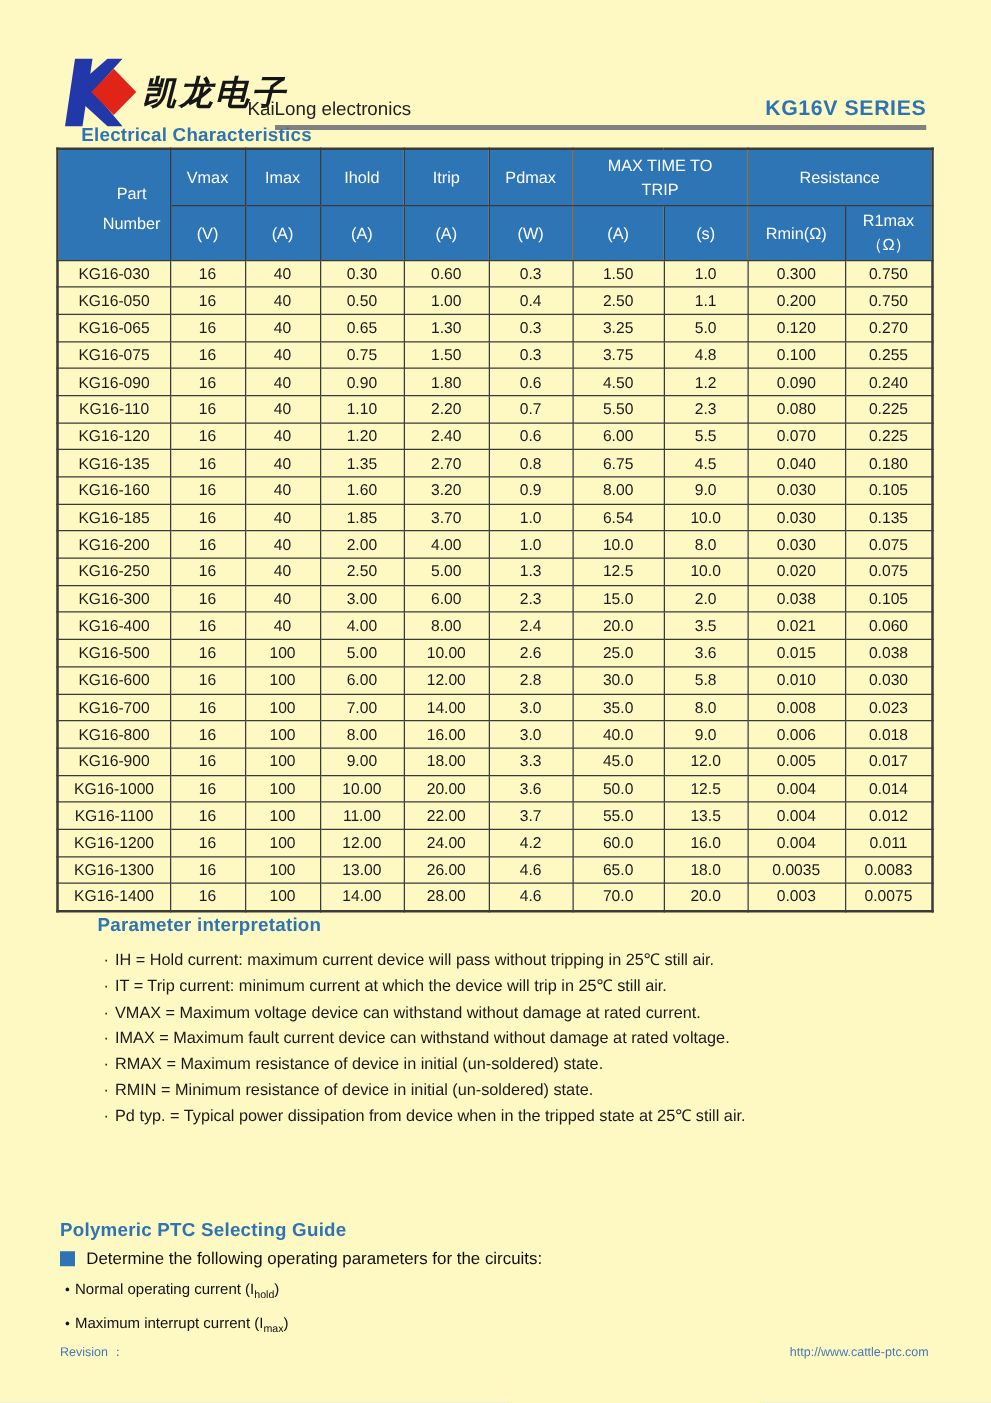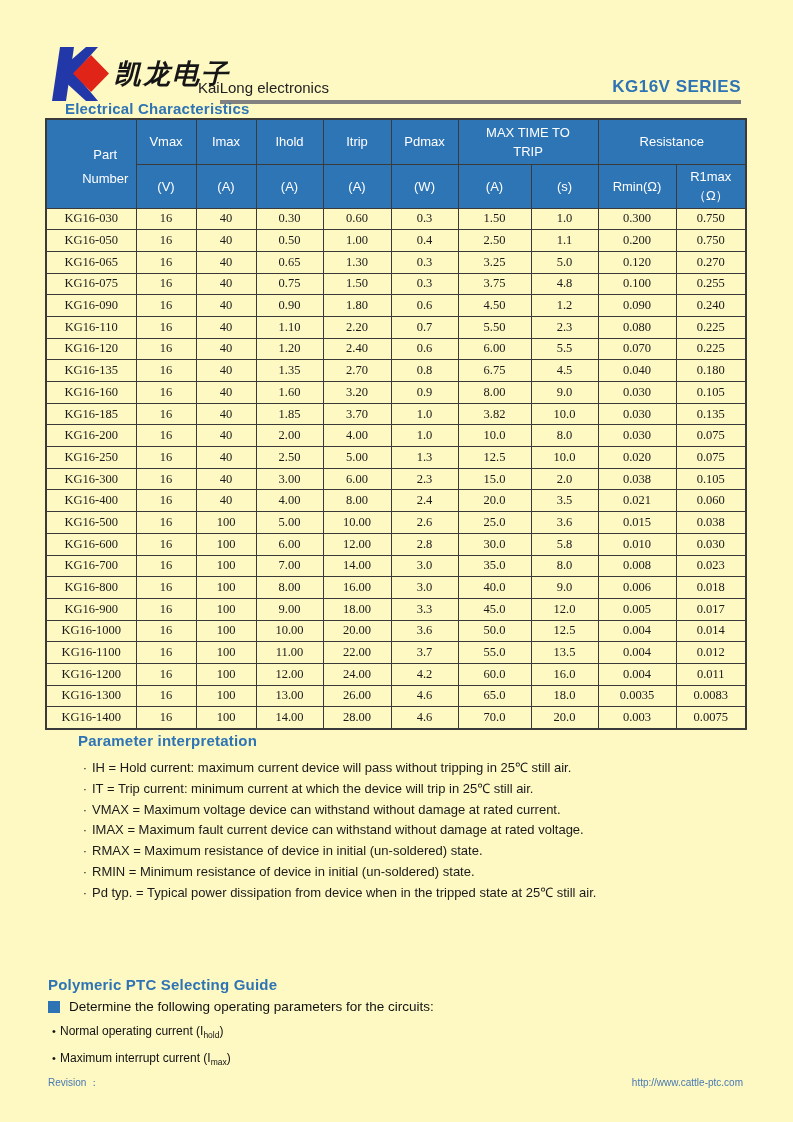--- a/index.html
+++ b/index.html
@@ -68,21 +68,21 @@
   tr.h1 { height: 45px; }
   tr.h2 { height: 44px; }
   th.pn {
     text-align: left;
     vertical-align: top;
     padding: 7px 0 0 28px;
     line-height: 24px;
     white-space: pre-line;
   }
   th.pre { white-space: pre-line; line-height: 19px; }
-  table.tbl tbody tr { height: 21.7px; font-family: Liberation Serif, serif; }
+  table.tbl tbody tr { height: 21.7px; }
   table.tbl tbody td {
     font-size: 12.5px;
     color: #1a1a1a;
     padding: 0 2px;
     white-space: nowrap;
   }
 
   
   #param-section { position: absolute; top: 732px; left: 48px; width: 700px; margin-left: 30px; }
   .bullet-list { margin-top: 9px; }
@@ -293,21 +293,21 @@
             <td>0.030</td>
             <td>0.105</td>
           </tr>
           <tr>
             <td>KG16-185</td>
             <td>16</td>
             <td>40</td>
             <td>1.85</td>
             <td>3.70</td>
             <td>1.0</td>
-            <td>3.82</td>
+            <td>6.54</td>
             <td>10.0</td>
             <td>0.030</td>
             <td>0.135</td>
           </tr>
           <tr>
             <td>KG16-200</td>
             <td>16</td>
             <td>40</td>
             <td>2.00</td>
             <td>4.00</td>

